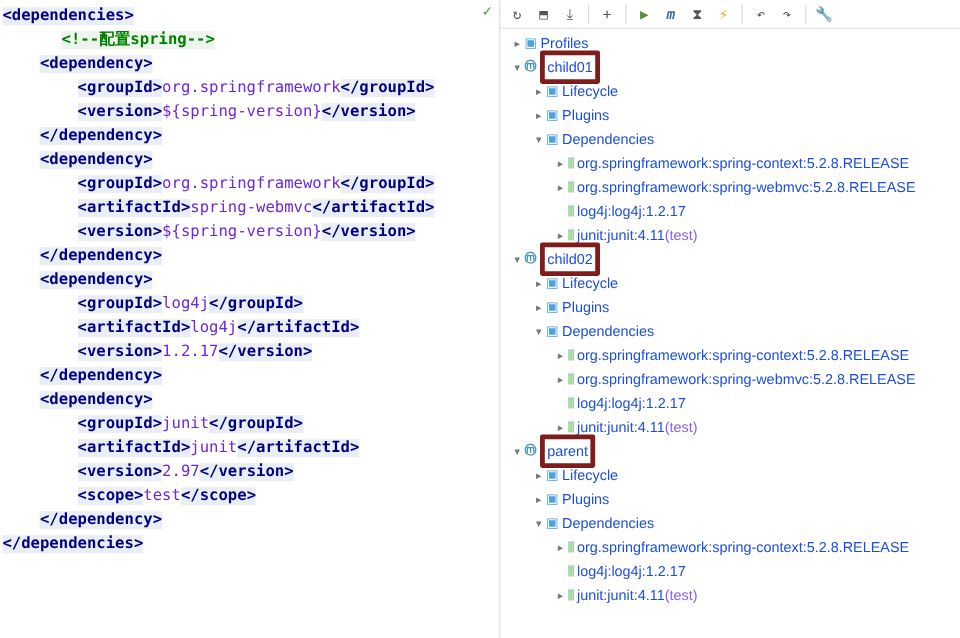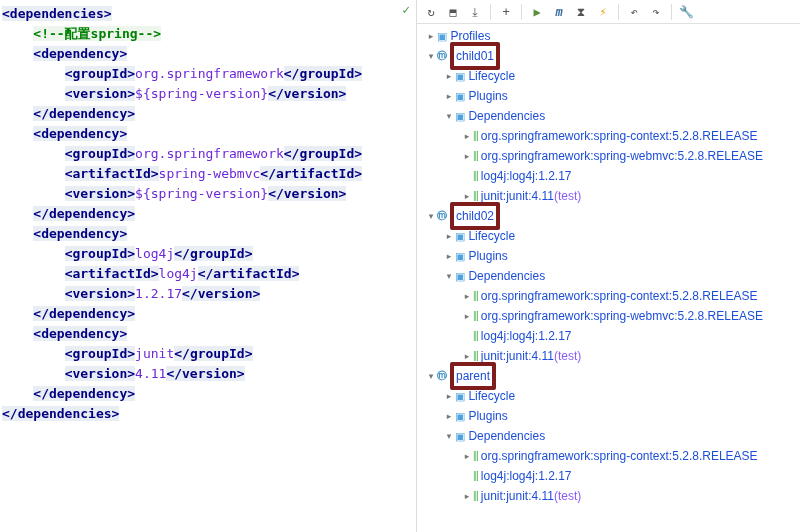--- a/index.html
+++ b/index.html
@@ -2,21 +2,21 @@
 <html><head>
 <meta charset="utf-8">
 <style>
 * { margin: 0; padding: 0; box-sizing: border-box; }
 body { font-family: "Consolas", "Monaco", monospace; font-size: 12px; background: #fff; display: flex; width: 800px; height: 532px; overflow: hidden; }
 .left-pane { width: 52%; overflow: auto; padding: 4px 2px; position: relative; }
 .right-pane { width: 48%; border-left: 1px solid #ddd; display: flex; flex-direction: column; }
 .code-line { white-space: pre; line-height: 20px; font-size: 13px; }
 .tag { color: #000080; font-weight: bold; }
 .tag-bg { background: #e9eef5; }
-.attr-val { color: #008000; font-weight: bold; }
+.attr-val { color: #008000; font-weight: bold; margin-left: 18px; }
 .attr-bg { background: #eef5ed; }
 .text-val { color: #6d28d9; }
 .toolbar { height: 24px; border-bottom: 1px solid #e0e0e0; display: flex; align-items: center; padding: 0 4px; gap: 2px; }
 .tb-btn { width: 20px; height: 20px; display: flex; align-items: center; justify-content: center; color: #555; cursor: pointer; font-size: 12px; }
 .tb-sep { width: 1px; height: 16px; background: #ddd; margin: 0 3px; }
 .tree { flex: 1; overflow: auto; padding: 2px 0; font-family: -apple-system, "Segoe UI", Arial, sans-serif; font-size: 12px; }
 .tree-row { display: flex; align-items: center; height: 20px; line-height: 20px; white-space: nowrap; }
 .arrow { width: 12px; height: 12px; display: inline-flex; align-items: center; justify-content: center; color: #777; font-size: 9px; cursor: pointer; }
 .ind { display: inline-block; }
 .icon-folder { color: #4da3dd; font-size: 11px; margin-right: 3px; }
@@ -44,21 +44,23 @@
       <div class="code-line">        <span class="tag tag-bg">&lt;</span><span class="tag tag-bg">artifactId</span><span class="tag tag-bg">&gt;</span><span class="text-val">spring-webmvc</span><span class="tag tag-bg">&lt;/</span><span class="tag tag-bg">artifactId</span><span class="tag tag-bg">&gt;</span></div>
       <div class="code-line">        <span class="tag tag-bg">&lt;</span><span class="tag tag-bg">version</span><span class="tag tag-bg">&gt;</span><span class="text-val">${spring-version}</span><span class="tag tag-bg">&lt;/</span><span class="tag tag-bg">version</span><span class="tag tag-bg">&gt;</span></div>
       <div class="code-line">    <span class="tag tag-bg">&lt;/</span><span class="tag tag-bg">dependency</span><span class="tag tag-bg">&gt;</span></div>
       <div class="code-line">    <span class="tag tag-bg">&lt;</span><span class="tag tag-bg">dependency</span><span class="tag tag-bg">&gt;</span></div>
       <div class="code-line">        <span class="tag tag-bg">&lt;</span><span class="tag tag-bg">groupId</span><span class="tag tag-bg">&gt;</span><span class="text-val">log4j</span><span class="tag tag-bg">&lt;/</span><span class="tag tag-bg">groupId</span><span class="tag tag-bg">&gt;</span></div>
       <div class="code-line">        <span class="tag tag-bg">&lt;</span><span class="tag tag-bg">artifactId</span><span class="tag tag-bg">&gt;</span><span class="text-val">log4j</span><span class="tag tag-bg">&lt;/</span><span class="tag tag-bg">artifactId</span><span class="tag tag-bg">&gt;</span></div>
       <div class="code-line">        <span class="tag tag-bg">&lt;</span><span class="tag tag-bg">version</span><span class="tag tag-bg">&gt;</span><span class="text-val">1.2.17</span><span class="tag tag-bg">&lt;/</span><span class="tag tag-bg">version</span><span class="tag tag-bg">&gt;</span></div>
       <div class="code-line">    <span class="tag tag-bg">&lt;/</span><span class="tag tag-bg">dependency</span><span class="tag tag-bg">&gt;</span></div>
       <div class="code-line">    <span class="tag tag-bg">&lt;</span><span class="tag tag-bg">dependency</span><span class="tag tag-bg">&gt;</span></div>
       <div class="code-line">        <span class="tag tag-bg">&lt;</span><span class="tag tag-bg">groupId</span><span class="tag tag-bg">&gt;</span><span class="text-val">junit</span><span class="tag tag-bg">&lt;/</span><span class="tag tag-bg">groupId</span><span class="tag tag-bg">&gt;</span></div>
-      <div class="code-line">        <span class="tag tag-bg">&lt;</span><span class="tag tag-bg">version</span><span class="tag tag-bg">&gt;</span><span class="text-val">4.11</span><span class="tag tag-bg">&lt;/</span><span class="tag tag-bg">version</span><span class="tag tag-bg">&gt;</span></div>
+      <div class="code-line">        <span class="tag tag-bg">&lt;</span><span class="tag tag-bg">artifactId</span><span class="tag tag-bg">&gt;</span><span class="text-val">junit</span><span class="tag tag-bg">&lt;/</span><span class="tag tag-bg">artifactId</span><span class="tag tag-bg">&gt;</span></div>
+      <div class="code-line">        <span class="tag tag-bg">&lt;</span><span class="tag tag-bg">version</span><span class="tag tag-bg">&gt;</span><span class="text-val">2.97</span><span class="tag tag-bg">&lt;/</span><span class="tag tag-bg">version</span><span class="tag tag-bg">&gt;</span></div>
+      <div class="code-line">        <span class="tag tag-bg">&lt;</span><span class="tag tag-bg">scope</span><span class="tag tag-bg">&gt;</span><span class="text-val">test</span><span class="tag tag-bg">&lt;/</span><span class="tag tag-bg">scope</span><span class="tag tag-bg">&gt;</span></div>
       <div class="code-line">    <span class="tag tag-bg">&lt;/</span><span class="tag tag-bg">dependency</span><span class="tag tag-bg">&gt;</span></div>
       <div class="code-line"><span class="tag tag-bg">&lt;/</span><span class="tag tag-bg">dependencies</span><span class="tag tag-bg">&gt;</span></div>
     </div>
 </div>
 
 <div class="right-pane">
   <div class="toolbar">
     <span class="tb-btn">↻</span>
     <span class="tb-btn">⬒</span>
     <span class="tb-btn">⤓</span>

